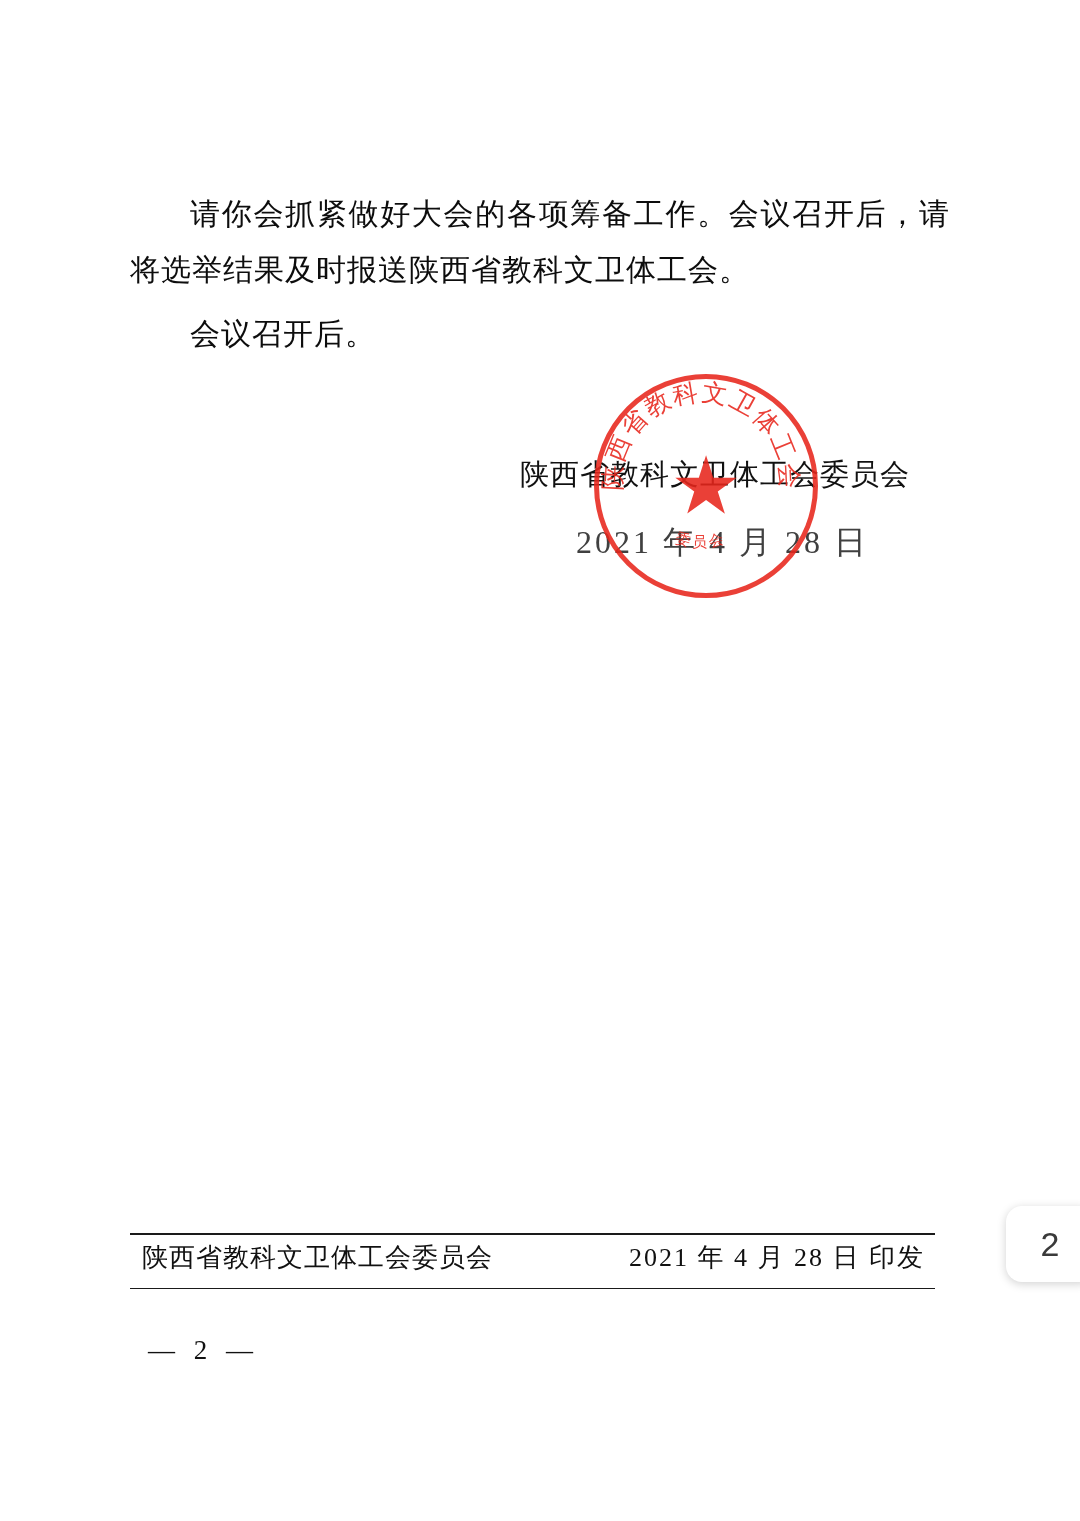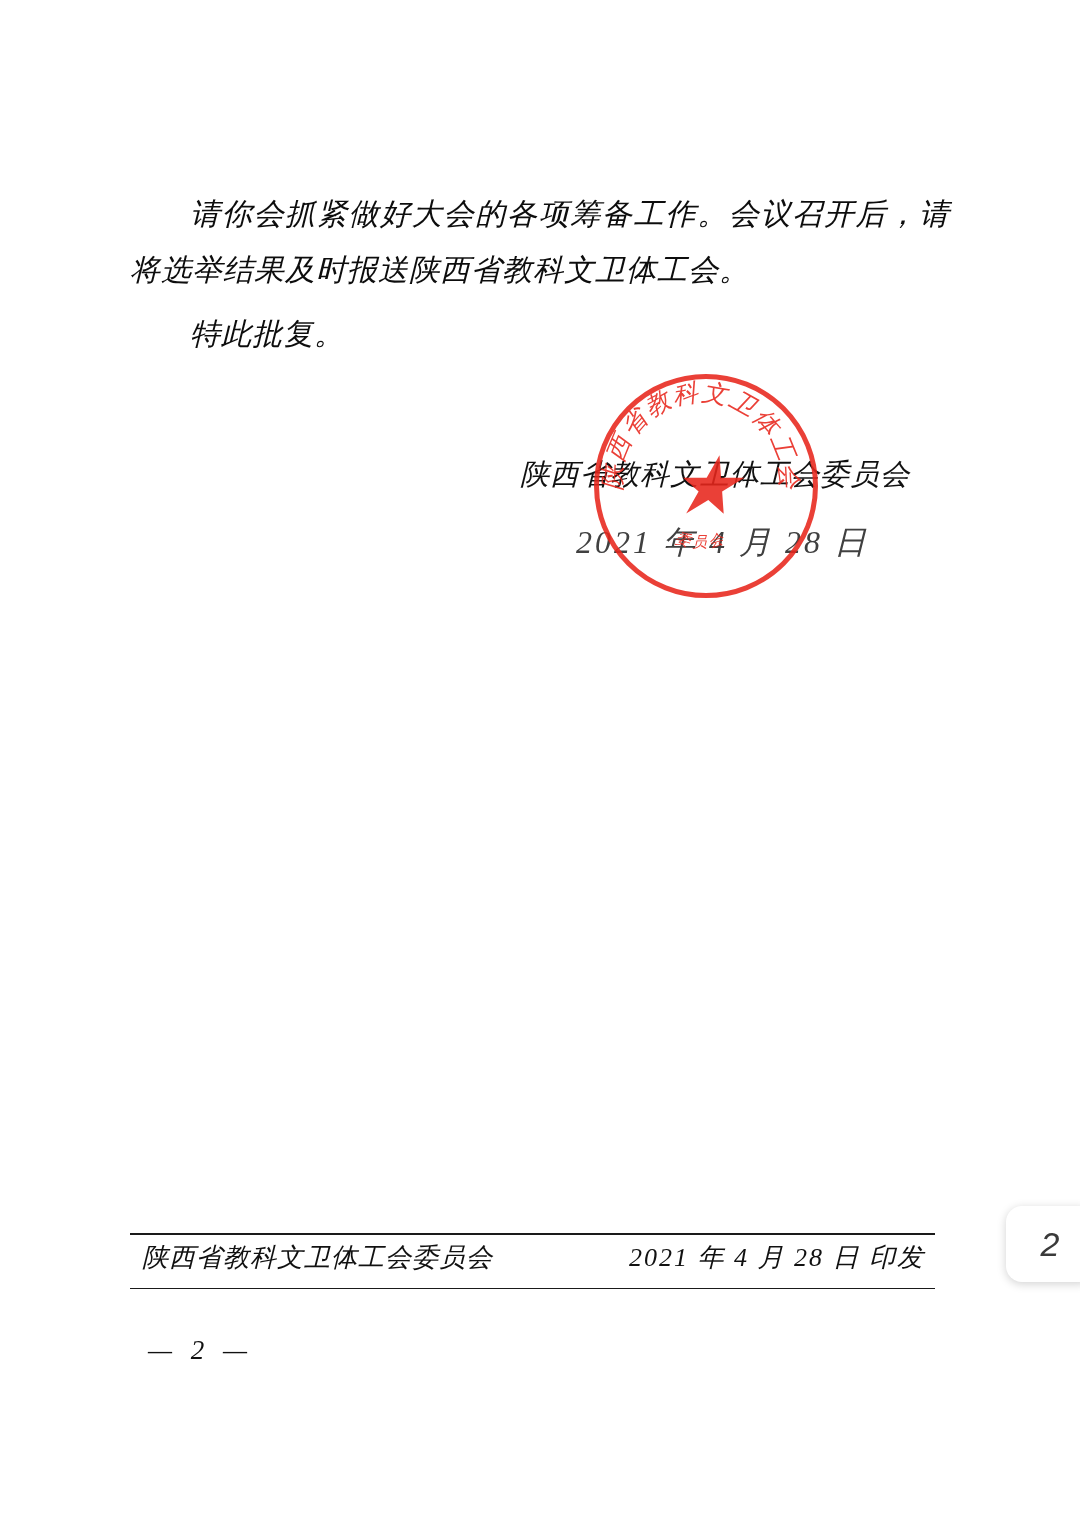--- a/index.html
+++ b/index.html
@@ -10,21 +10,20 @@
   body {
     font-family: "Liberation Serif", "DejaVu Serif", serif;
     color: #111111;
   }
   .page {
     position: relative;
     width: 1080px;
     height: 1521px;
     background: #ffffff;
     overflow: hidden;
-    font-style: italic;
   }
 
   
   .doc-body {
     position: absolute;
     left: 130px;
     top: 186px;
     width: 820px;
   }
   .para {
@@ -160,21 +159,21 @@
     color: #3a3a3a;
   }
 </style>
 </head>
 <body>
 
 <div class="page">
 
   <div class="doc-body">
     <p class="para">请你会抓紧做好大会的各项筹备工作。会议召开后，请将选举结果及时报送陕西省教科文卫体工会。</p>
-    <p class="para second">特此批复。</p>
+    <p class="para second">会议召开后。</p>
   </div>
 
   <div class="signature-block">
     <div class="sig-org">陕西省教科文卫体工会委员会</div>
     <div class="sig-date">2021 年 4 月 28 日</div>
   </div>
 
   <div class="seal">
     <div class="seal-inner">
       <svg width="204" height="204" viewBox="0 0 204 204">

